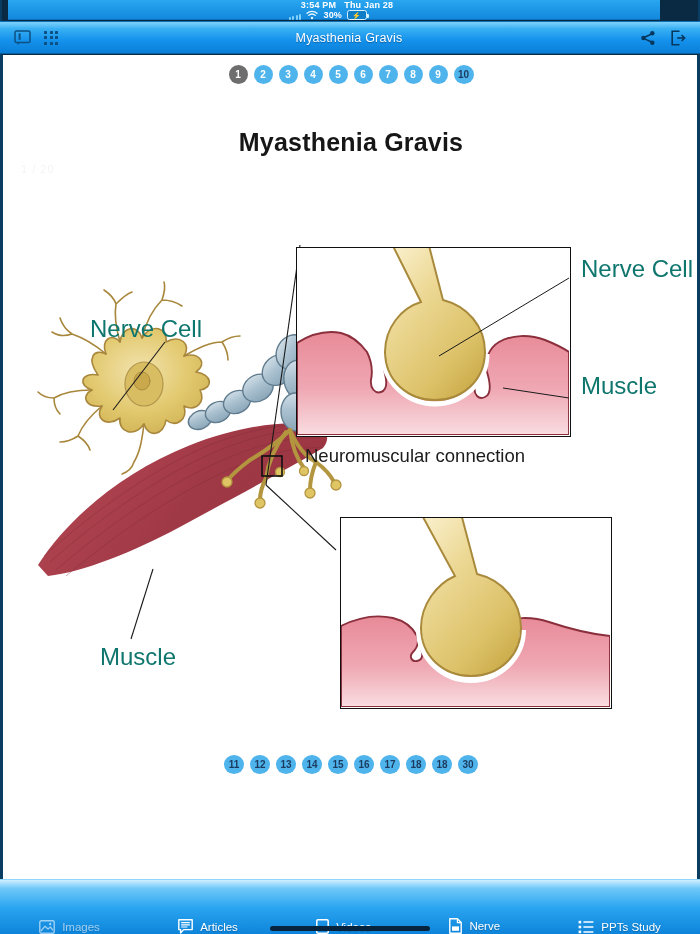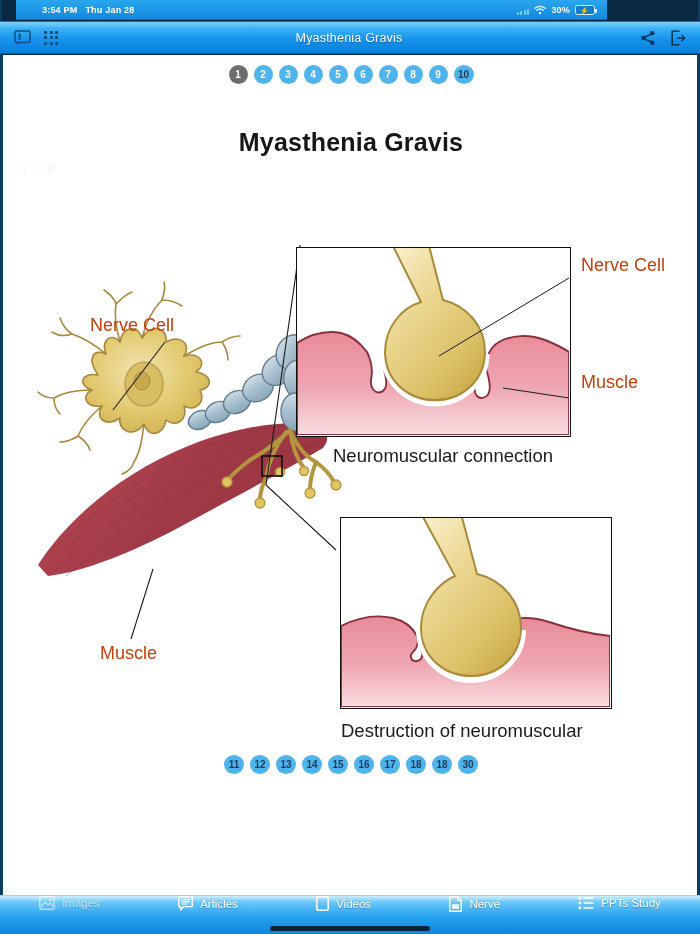--- a/index.html
+++ b/index.html
@@ -6,25 +6,26 @@
   html,body{
     width:700px; height:934px;
     font-family:"Liberation Sans", sans-serif;
     background:#ffffff;
     overflow:hidden;
   }
   #app{ position:relative; width:700px; height:934px; background:#0a2a44; }
 
   
   .statusbar{
-    position:absolute; left:16px; top:0; width:591px; height:20px;
+    position:absolute; left:8px; top:0; width:652px; height:20px;
     background:linear-gradient(180deg,#2aa7f0 0%, #1f9ae8 40%, #1488dd 100%);
     display:flex; align-items:center; color:#fff;
     font-size:9px; font-weight:bold; letter-spacing:.2px;
     border-bottom:1px solid #0d6fb5;
+    flex-direction:column;
   }
   .statusbar .sb-left{ display:flex; gap:8px; padding-left:26px; align-items:center;}
   .statusbar .sb-spacer{ flex:1 1 auto;}
   .statusbar .sb-right{ display:flex; gap:5px; align-items:flex-end; padding-right:12px;}
   .sb-dots{ display:flex; gap:1.5px; align-items:flex-end; }
   .sb-dots i{ display:block; width:2px; background:#7fd0fb; border-radius:1px;}
   .sb-dots i:nth-child(1){height:3px}
   .sb-dots i:nth-child(2){height:4px}
   .sb-dots i:nth-child(3){height:5px}
   .sb-dots i:nth-child(4){height:6px}
@@ -95,35 +96,35 @@
 
   .slide-title{
     position:absolute; top:73px; left:0; width:696px; text-align:center;
     font-size:25px; font-weight:bold; color:#161616; letter-spacing:.2px;
   }
 
   
   .figure{ position:absolute; left:0; top:110px; width:696px; height:600px; }
 
   .fig-label{
-    position:absolute; font-size:18px; color:#c2410c; white-space:nowrap;
+    position:absolute; font-size:24px; color:#0f766e; white-space:nowrap;
   }
   .fig-caption{
     position:absolute; font-size:18.5px; color:#1b1b1b; line-height:1.22;
   }
   .inset{
     position:absolute; border:1.6px solid #101010; background:#fff;
     overflow:hidden;
   }
 
   
   .tabbar{
-    position:absolute; left:0; bottom:0; width:700px; height:39px;
+    position:absolute; left:0; bottom:0; width:700px; height:55px;
     background:linear-gradient(180deg,#cfeeff 0%,#6ec8f8 16%,#29a4f0 52%,#0d84da 100%);
-    display:flex; align-items:flex-start; justify-content:space-around;
+    display:flex; align-items:flex-end; justify-content:space-around;
     border-top:1px solid #8fd6fb;
   }
   .tab{
     display:flex; align-items:center; gap:7px; cursor:pointer;
     color:#ffffff; font-size:11.5px; text-shadow:0 1px 1px rgba(0,50,90,.35);
     padding:0 4px;
   }
   .tab.selected{ opacity:.58; }
   .home-indicator{
     position:absolute; left:50%; transform:translateX(-50%); bottom:3px;
@@ -381,21 +382,21 @@
         
         <svg width="275" height="190" viewBox="0 0 275 190" style="position:absolute;left:0;top:0;">
           <path d="M142 108 L272 30" stroke="#1a1a1a" stroke-width="1" fill="none"></path>
           <path d="M206 140 L272 150" stroke="#1a1a1a" stroke-width="1" fill="none"></path>
         </svg>
       </div>
 
       <div class="fig-label" style="left:578px;top:90px;">Nerve Cell</div>
       <div class="fig-label" style="left:578px;top:207px;">Muscle</div>
 
-      <div class="fig-caption" style="left:302px;top:280px;margin-left:28px;">Neuromuscular connection</div>
+      <div class="fig-caption" style="left:302px;top:280px;">Neuromuscular connection</div>
 
       <div class="inset" style="left:337px;top:352px;width:272px;height:192px;">
         <svg width="269" height="189" viewBox="0 0 269 189">
           <rect width="269" height="189" fill="#ffffff"></rect>
 
           <path d="M0 108 C16 100 34 96 52 100 C64 103 72 110 76 118
                    C78 124 76 130 72 134 C68 138 70 144 76 143 C82 142 82 136 80 131
                    C78 126 82 122 88 124 C94 126 94 133 92 139 C90 145 96 149 101 147
                    C106 145 104 138 102 133 C100 128 104 124 110 126 C116 128 116 135 114 141
                    C112 147 118 150 123 148 C128 146 126 139 124 134 C122 129 126 125 132 127
@@ -405,21 +406,20 @@
 
           <path d="M76 -12 L118 -12 L136 56 C162 62 180 84 180 110
                    C180 138 158 158 130 158 C102 158 80 138 80 110
                    C80 86 96 66 114 58 Z" fill="url(#termGrad2)" stroke="#a98a3c" stroke-width="2"></path>
           <path d="M78 112 C78 140 102 162 130 162 C158 162 182 140 182 112" fill="none" stroke="#ffffff" stroke-width="6"></path>
           <path d="M80 110 C80 138 102 158 130 158 C158 158 180 138 180 110" fill="none" stroke="#a98a3c" stroke-width="1.8"></path>
         </svg>
       </div>
 
       <div class="fig-caption" style="left:338px;top:555px;">
-        <div>Destruction of neuromuscular</div>
       </div>
 
     </div>
 
     <div class="pager bottom" id="pager-bottom">
         <div class="pg wide dark">11</div>
         <div class="pg wide dark">12</div>
         <div class="pg wide dark">13</div>
         <div class="pg wide dark">14</div>
         <div class="pg wide dark">15</div>

